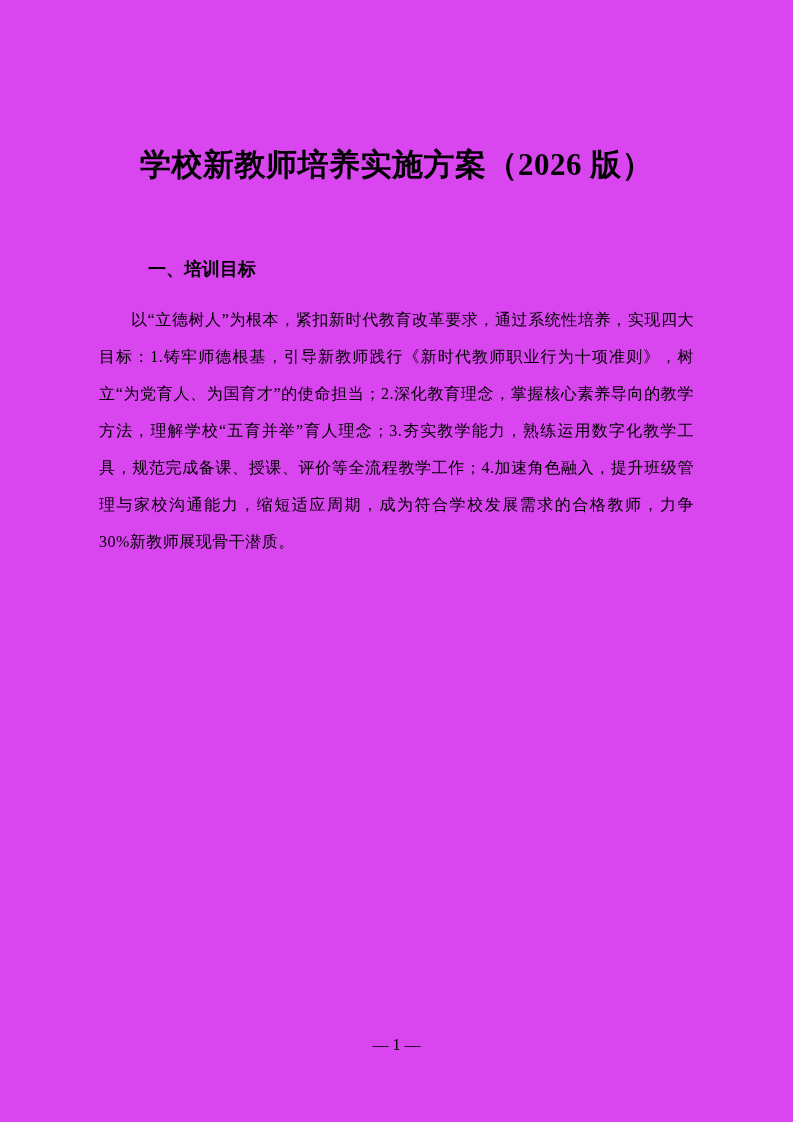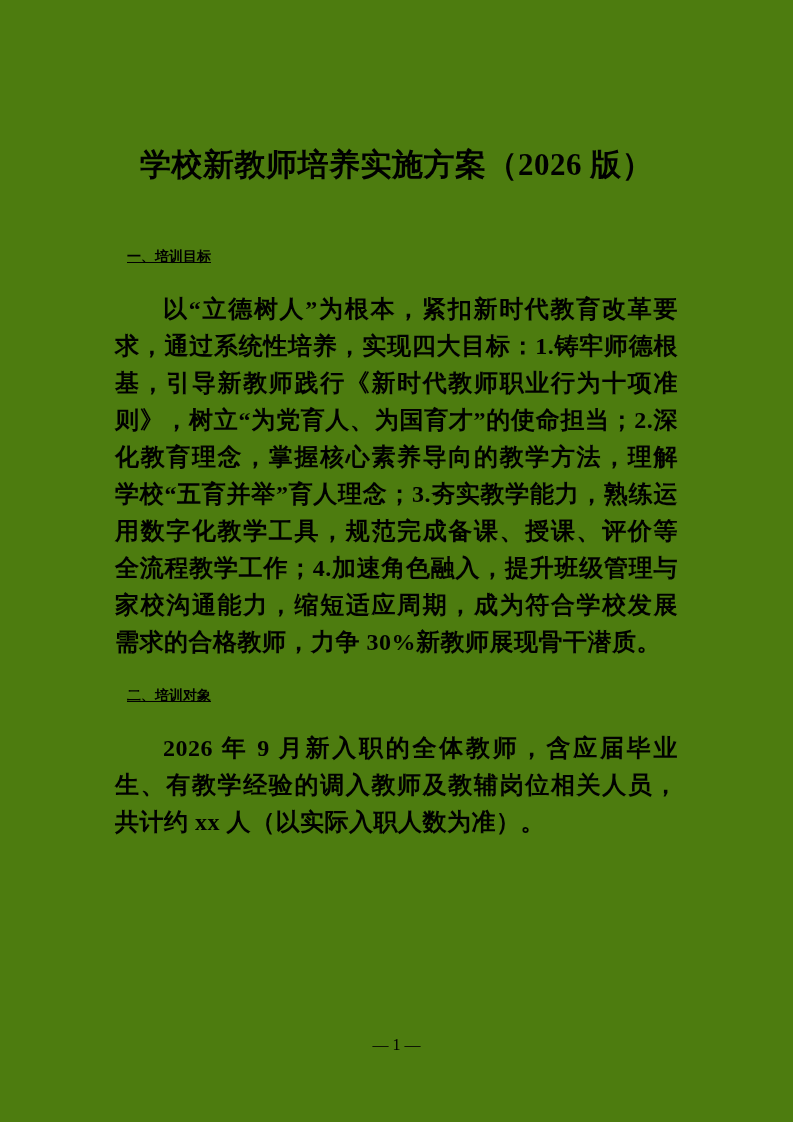--- a/index.html
+++ b/index.html
@@ -4,21 +4,21 @@
 <style>
   html, body {
     margin: 0;
     padding: 0;
     background: #ffffff;
   }
   .page {
     position: relative;
     width: 793px;
     height: 1122px;
-    background: #4d7c0f;
+    background: #d946ef;
     overflow: hidden;
     font-family: "Liberation Serif", "DejaVu Serif", serif;
     color: #000000;
   }
   .content {
     position: absolute;
     left: 99px;
     right: 99px;
     top: 0;
   }
@@ -26,35 +26,33 @@
     margin: 0;
     padding-top: 142px;
     padding-bottom: 50px;
     font-size: 31px;
     line-height: 46px;
     font-weight: bold;
     text-align: center;
     letter-spacing: 0.5px;
   }
   .section-heading {
-    margin: 0;
-    font-size: 14px;
+    margin: 13px;
+    font-size: 18px;
     line-height: 37px;
     font-weight: bold;
     text-indent: 2em;
-    text-decoration: underline;
   }
   .paragraph {
-    margin: 16px;
-    font-size: 24px;
+    margin: 0;
+    font-size: 16px;
     line-height: 37px;
     text-align: justify;
     text-indent: 2em;
     letter-spacing: 0.5px;
-    font-weight: bold;
   }
   .footer {
     position: absolute;
     left: 0;
     right: 0;
     top: 1033px;
     text-align: center;
     font-size: 16px;
     line-height: 24px;
     color: #000000;
@@ -66,24 +64,20 @@
 <div class="page">
   <div class="content">
 
     <h1 class="doc-title">学校新教师培养实施方案（2026 版）</h1>
 
     <div>
       <h2 class="section-heading">一、培训目标</h2>
       <p class="paragraph">以“立德树人”为根本，紧扣新时代教育改革要求，通过系统性培养，实现四大目标：1.铸牢师德根基，引导新教师践行《新时代教师职业行为十项准则》，树立“为党育人、为国育才”的使命担当；2.深化教育理念，掌握核心素养导向的教学方法，理解学校“五育并举”育人理念；3.夯实教学能力，熟练运用数字化教学工具，规范完成备课、授课、评价等全流程教学工作；4.加速角色融入，提升班级管理与家校沟通能力，缩短适应周期，成为符合学校发展需求的合格教师，力争 30%新教师展现骨干潜质。</p>
     </div>
 
-    <div>
-      <h2 class="section-heading">二、培训对象</h2>
-      <p class="paragraph">2026 年 9 月新入职的全体教师，含应届毕业生、有教学经验的调入教师及教辅岗位相关人员，共计约 xx 人（以实际入职人数为准）。</p>
-    </div>
 
     <div>
     </div>
 
   </div>
 
   <div class="footer">— 1 —</div>
 </div>
 
 </body></html>

